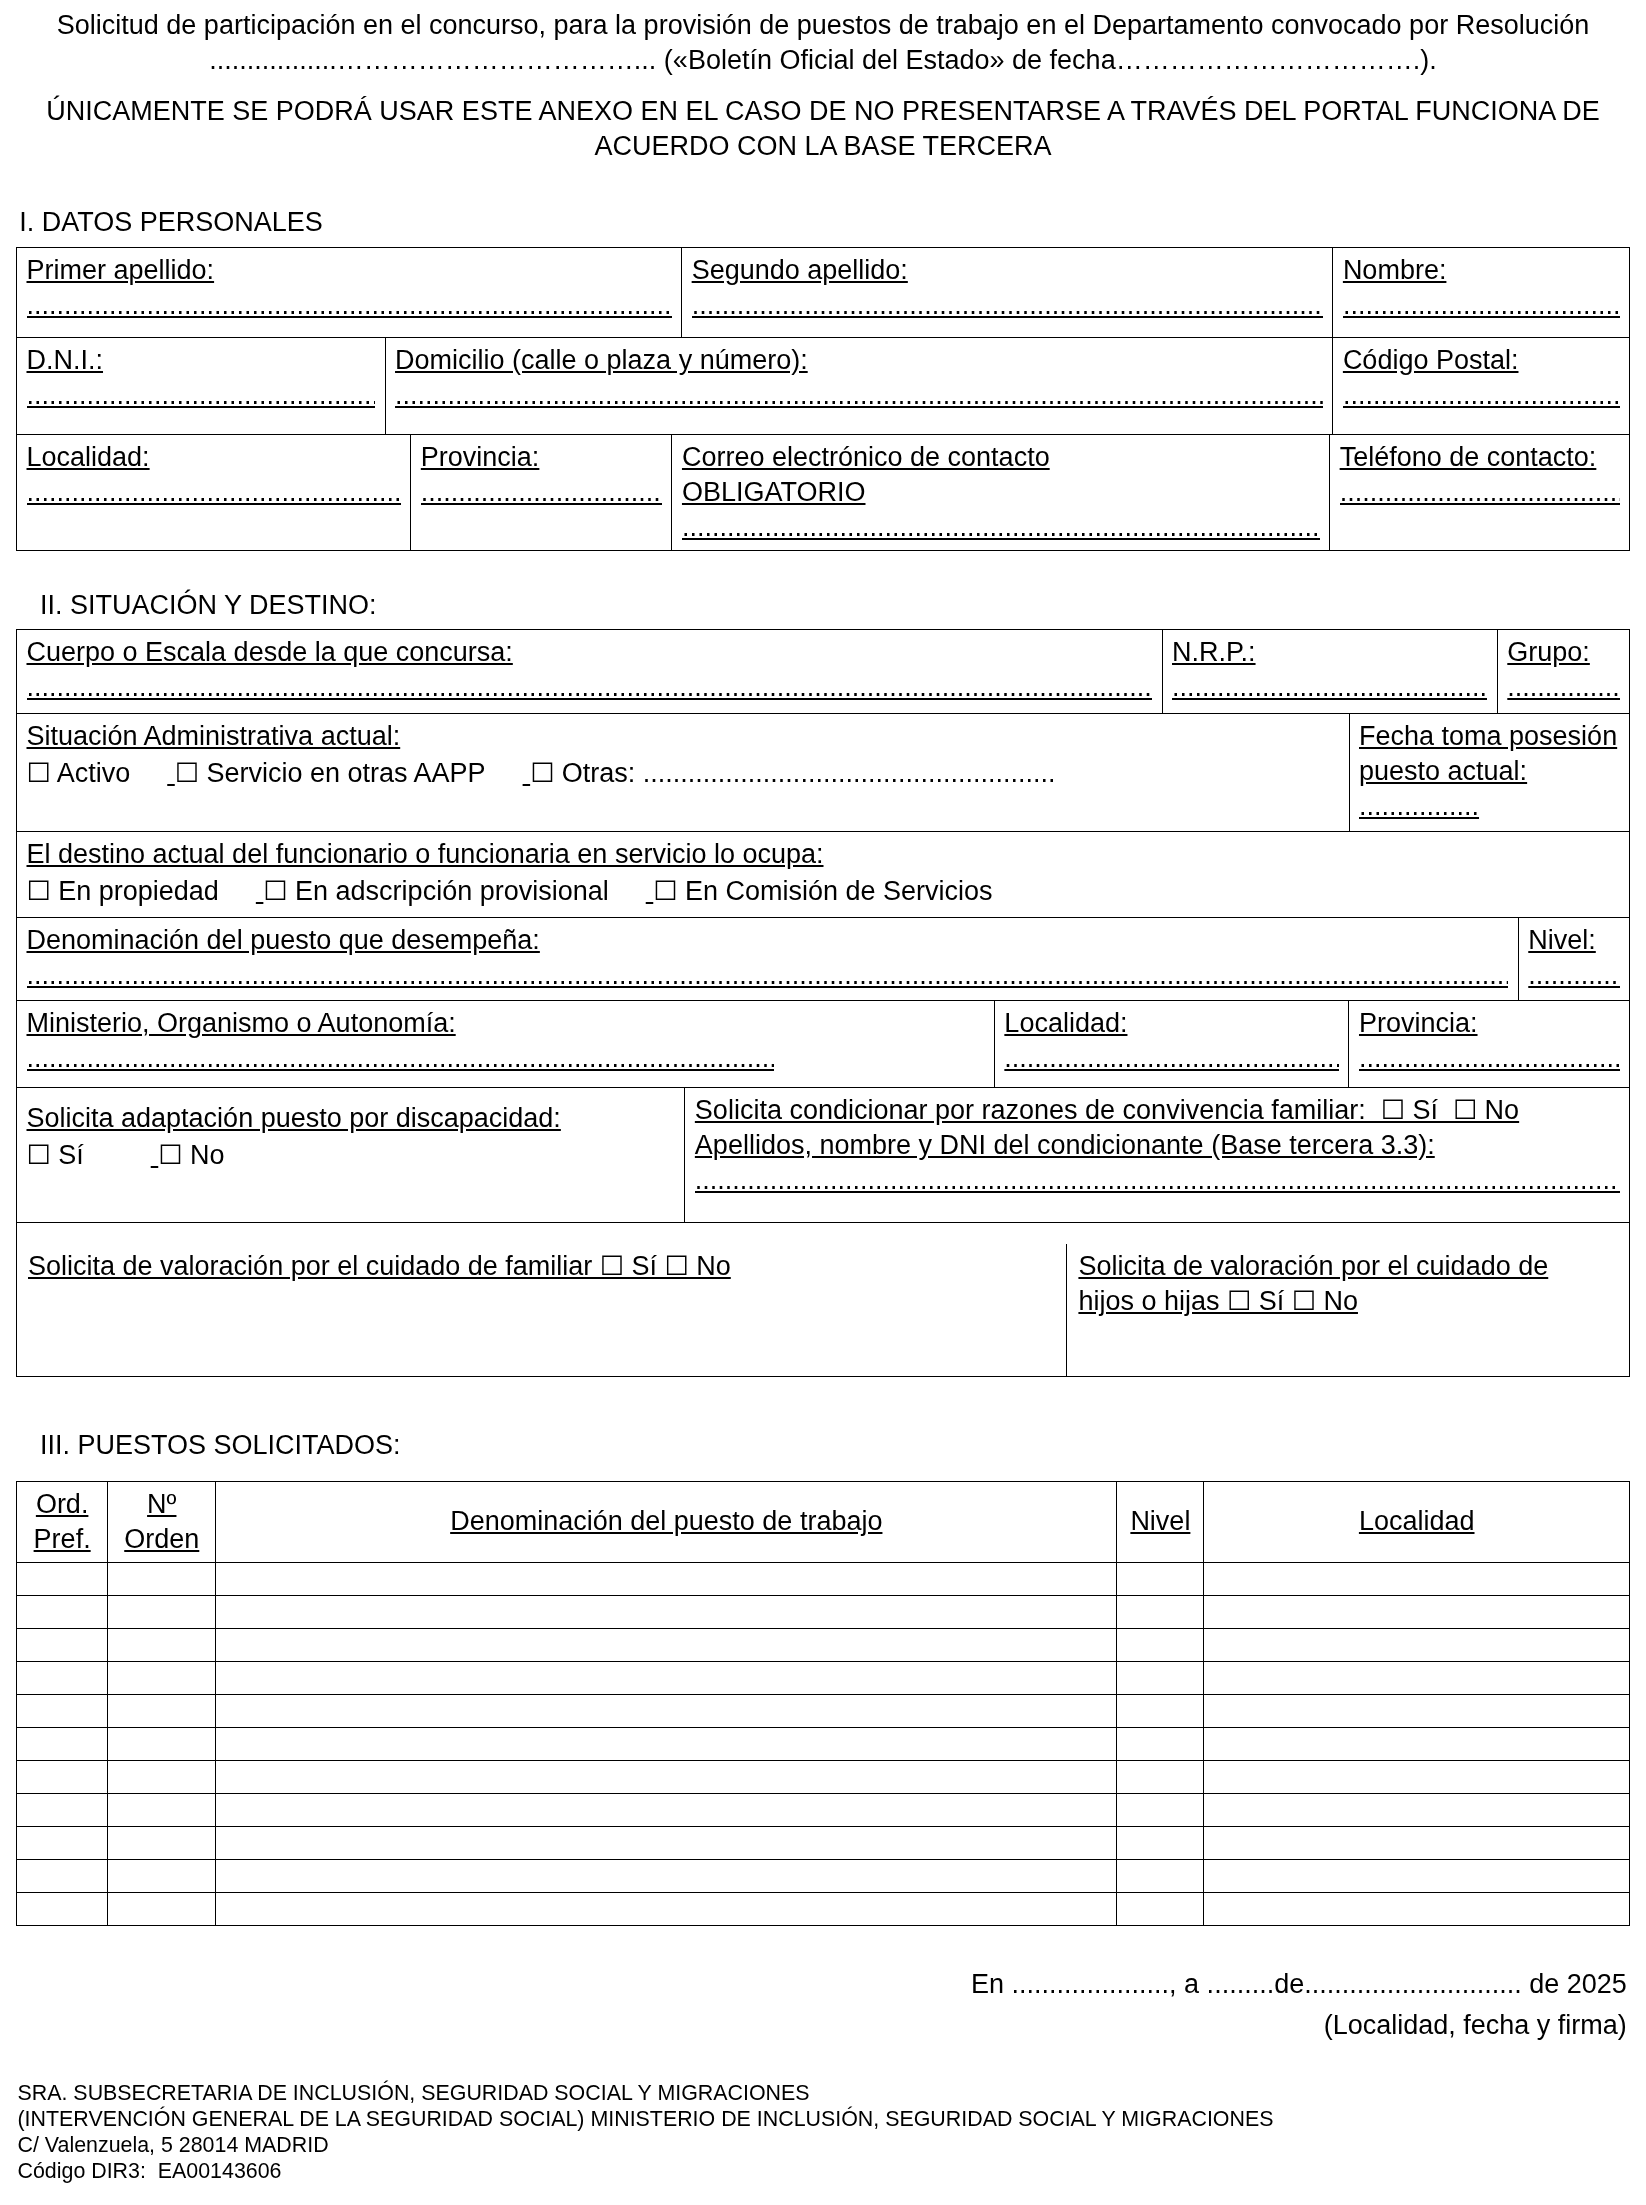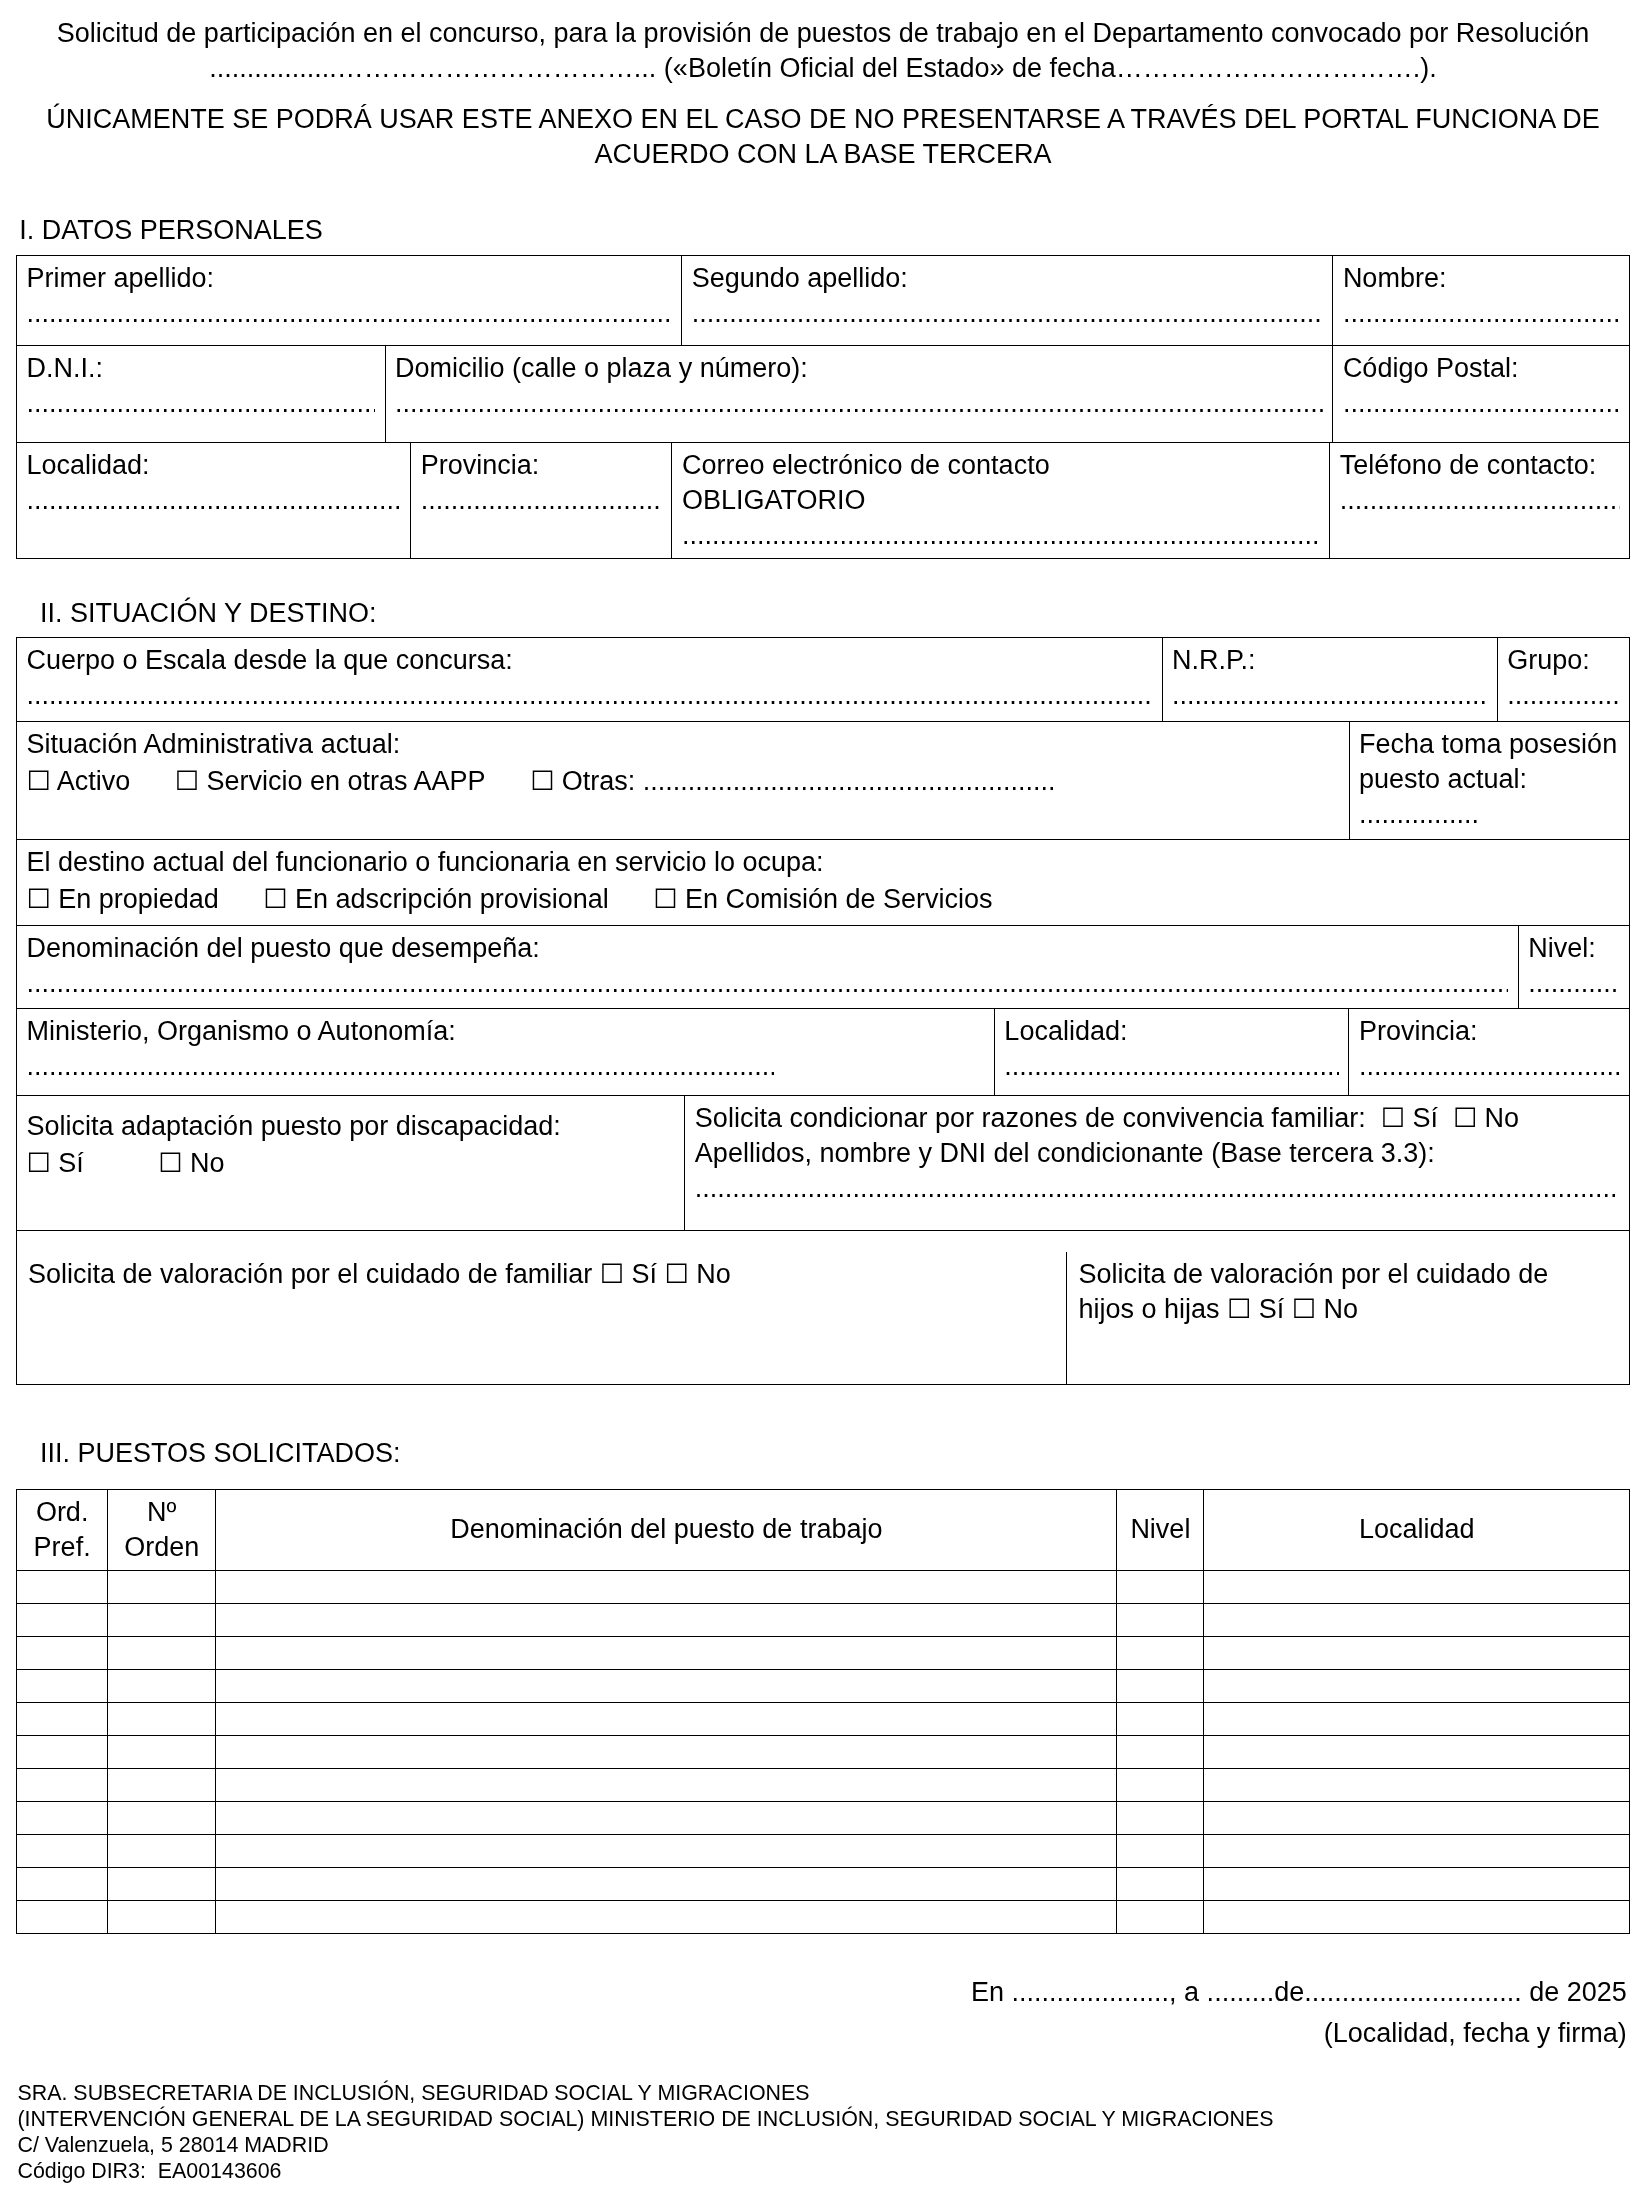--- a/index.html
+++ b/index.html
@@ -2,31 +2,31 @@
 <html style="font-size:12.7px"><head>
 <meta charset="utf-8">
 <style>
   * { margin:0; padding:0; box-sizing:border-box; }
   html, body { background:#ffffff; }
   body {
     width:1646px; height:2205px;
     font-family:"Liberation Sans","DejaVu Sans",sans-serif;
     font-size:27px; color:#000; position:relative; overflow:hidden;
   }
-  .page { position:absolute; inset:0; padding:16px 16px; }
+  .page { position:absolute; inset:0; padding:0 16px;margin-top:8px; }
 
   .intro  { text-align:center; line-height:1.3; margin-bottom:16px; }
   .notice { text-align:center; line-height:1.3; margin-bottom:41px; }
 
   .sec-title { font-size:27px; font-weight:400; margin:0 0 6.4px 3.2px; line-height:1.3; }
   .sec-title.indent { margin-left:24px; }
   .mt2 { margin-top:37px; }
   .mt3 { margin-top:51px; margin-bottom:17.5px; }
 
-  .tbl { border:1.6px solid #000; width:100%; }
+  .tbl { border:1.6px solid #000; width:100%;text-decoration:underline; }
   .trow { display:flex; align-items:stretch; border-top:1.6px solid #000; }
   .trow:first-child { border-top:none; }
   .cell { padding:4.8px 9.5px; border-left:1.6px solid #000; line-height:1.3; min-width:0; }
   .cell:first-child { border-left:none; }
   .grow { flex:1 1 auto; }
 
   .dots-line { overflow:hidden; white-space:nowrap; }
   .opts { margin-top:1.6px; }
   .opt  { display:inline-block; margin-right:37px; white-space:nowrap; }
   .opt:last-child { margin-right:0; }

